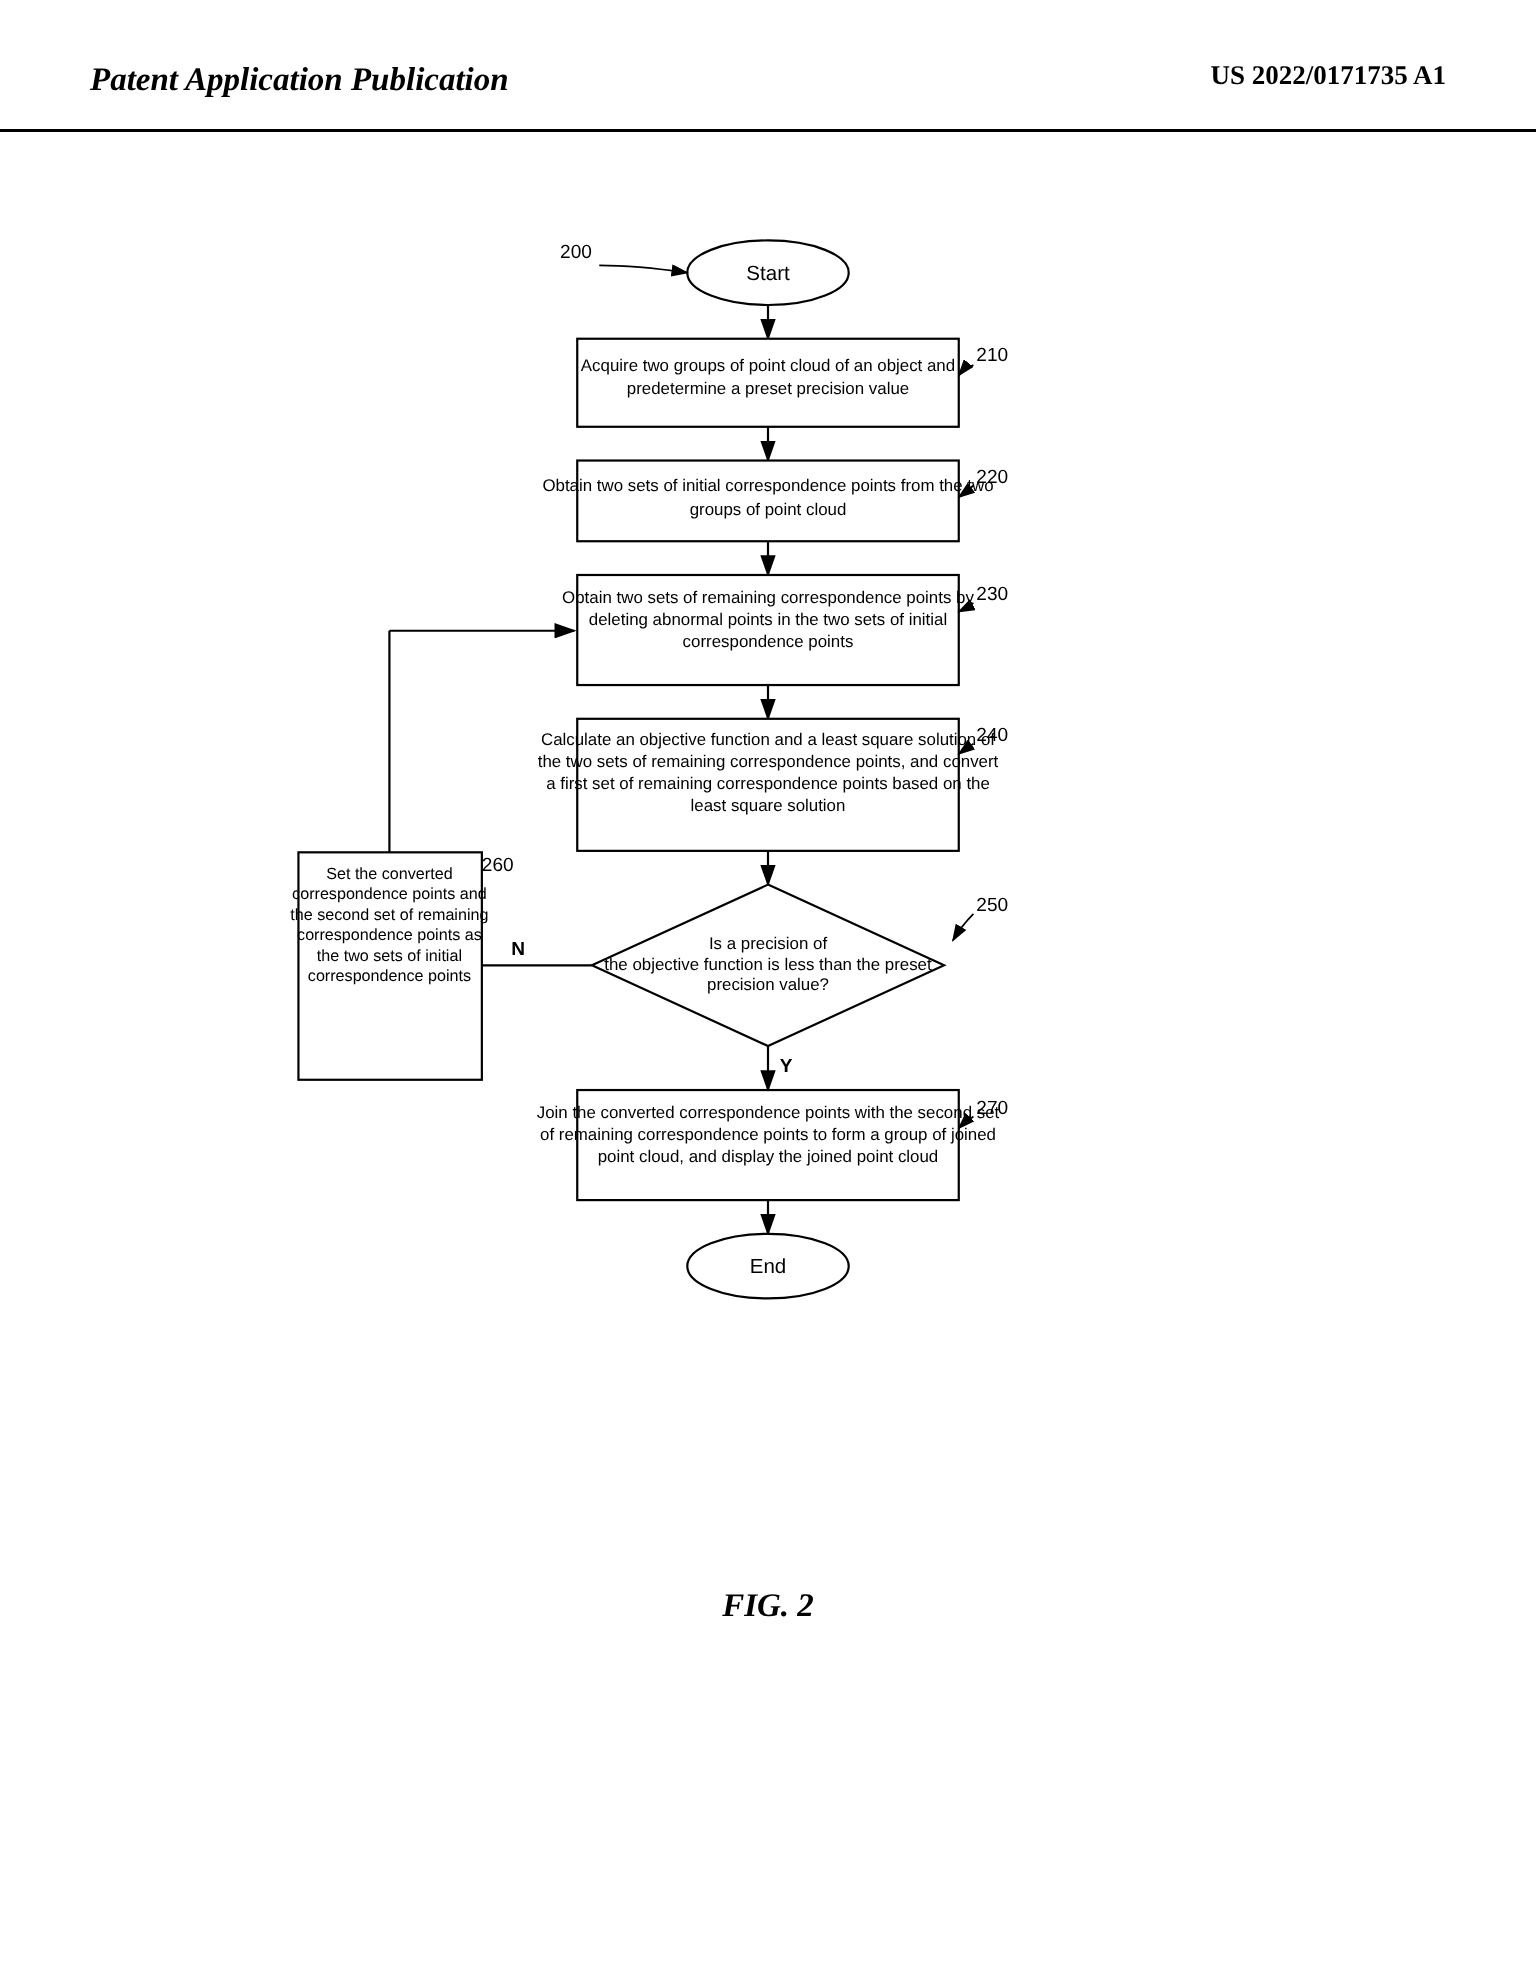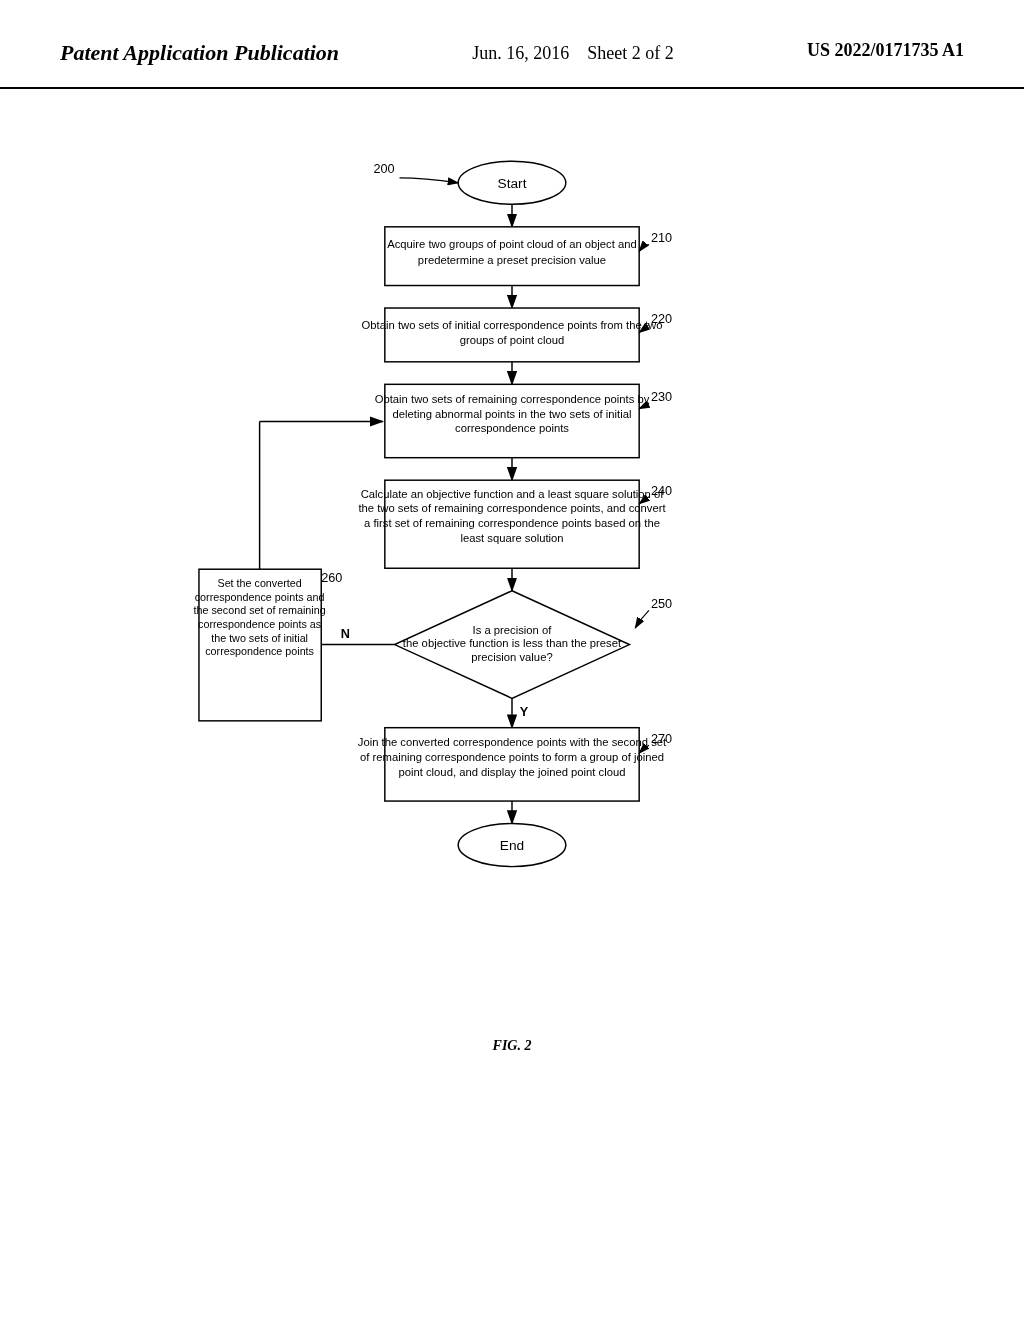--- a/index.html
+++ b/index.html
@@ -55,35 +55,31 @@
     }
 
     
     svg.flowchart {
       width: 700px;
       height: 900px;
     }
 
     .fig-label {
       text-align: center;
-      font-size: 14px;
+      font-size: 22px;
       font-weight: bold;
-      margin-top: 5px;
+      margin-top: 24px;
       font-style: italic;
     }
   </style>
 </head>
 <body>
 
 <div class="page-header">
   <div class="header-left">Patent Application Publication</div>
-  <div class="header-center">
-    <span>Jun. 16, 2016</span>&nbsp;&nbsp;&nbsp;
-    <span>Sheet 2 of 2</span>
-  </div>
   <div class="header-right">US 2022/0171735 A1</div>
 </div>
 
 <div class="diagram-area">
   <div class="flowchart-container">
     <svg class="flowchart" viewBox="0 0 700 920" xmlns="http://www.w3.org/2000/svg">
 
       <defs>
         <marker id="arrowhead" markerWidth="10" markerHeight="7" refX="9" refY="3.5" orient="auto">
           <polygon points="0 0, 10 3.5, 0 7" fill="#000"></polygon>

